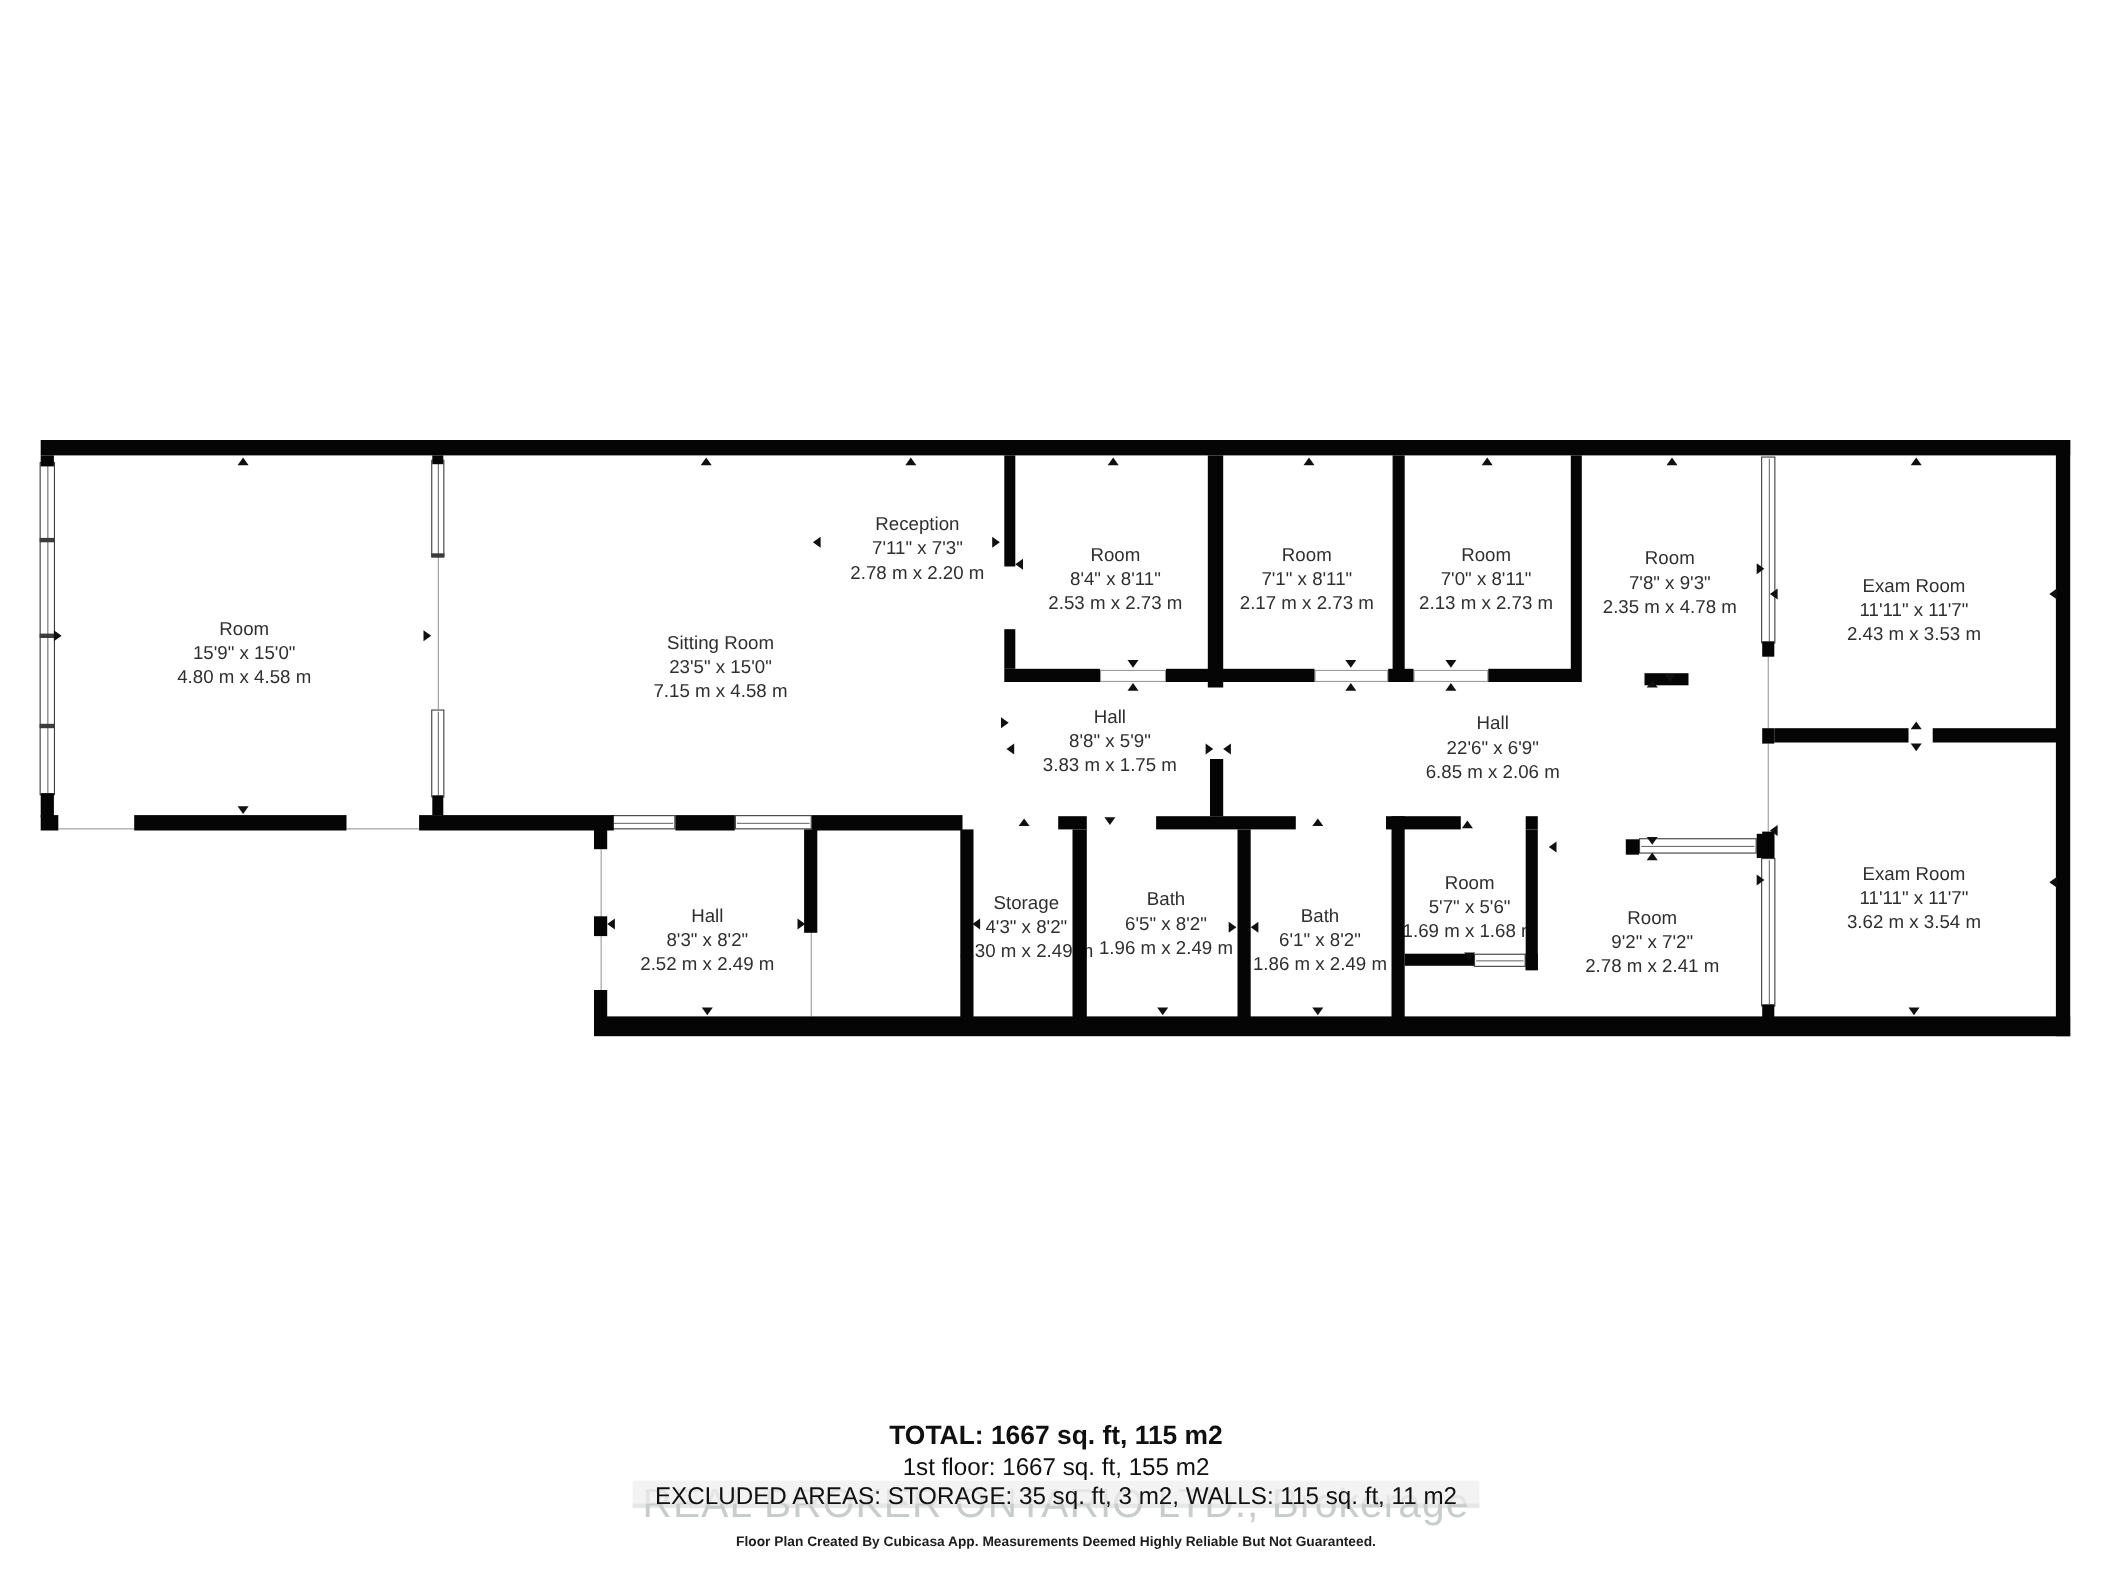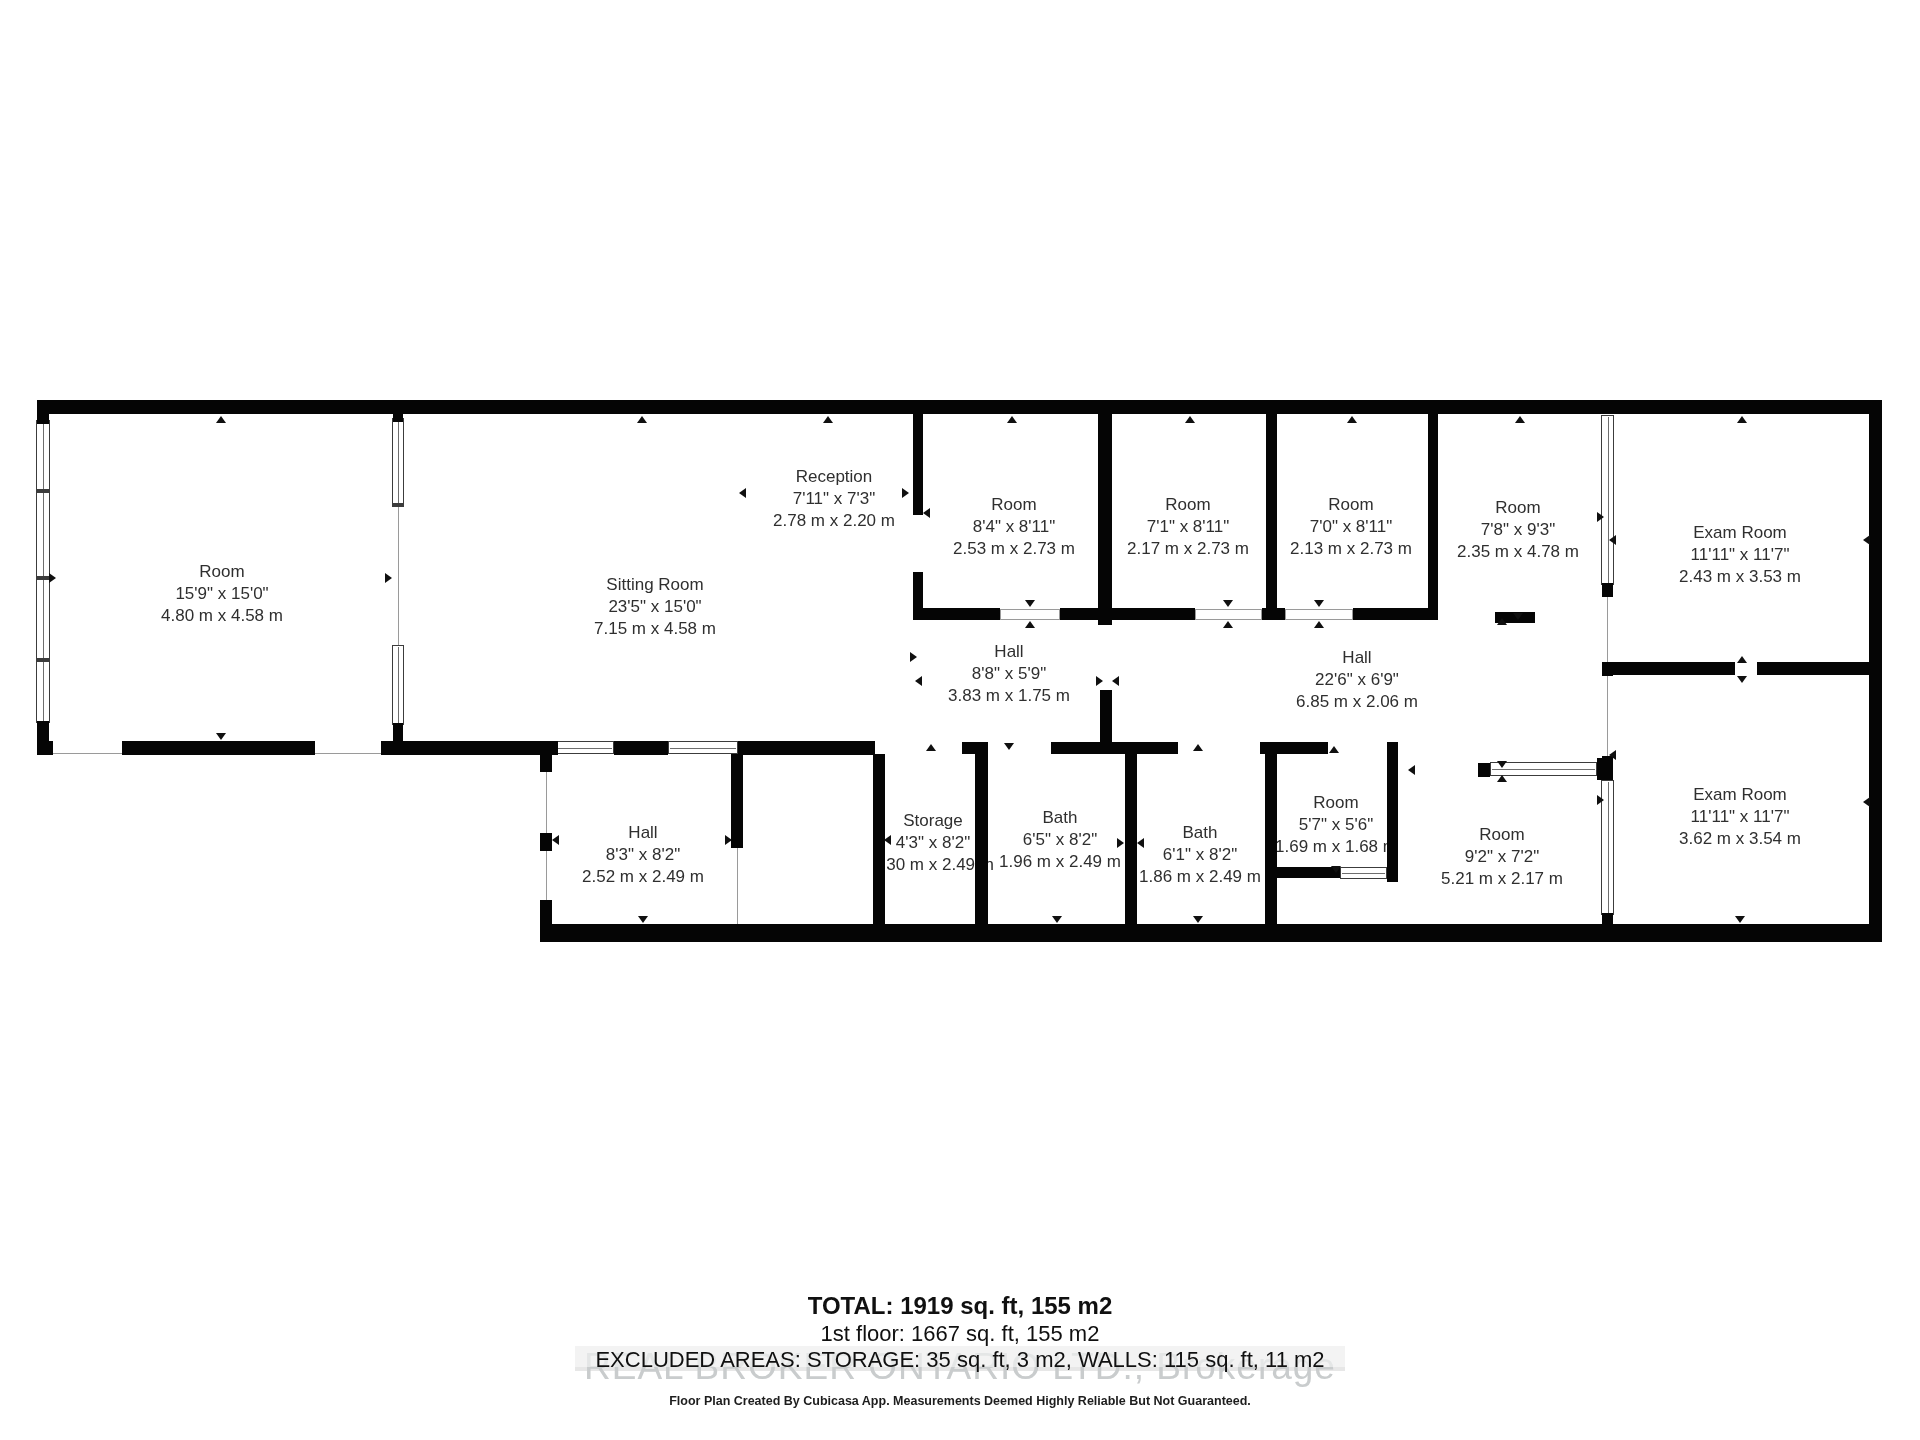--- a/index.html
+++ b/index.html
@@ -230,23 +230,23 @@
       <div>1.86 m x 2.49 m</div>
     </div>
     <div class="room-label" style="left: 1336px; top: 792px;">
       <div>Room</div>
       <div>5'7" x 5'6"</div>
       <div>1.69 m x 1.68 m</div>
     </div>
     <div class="room-label" style="left: 1502px; top: 824px;">
       <div>Room</div>
       <div>9'2" x 7'2"</div>
-      <div>5.21 m x 2.17 m</div>
+      <div>2.78 m x 2.41 m</div>
     </div>
   </div>
 
 <div class="f-band"></div>
 <div class="f-wm">REAL BROKER ONTARIO LTD., Brokerage</div>
 <div class="f-wm-fade"></div>
-<div class="f-total">TOTAL: 1919 sq. ft, 155 m2</div>
+<div class="f-total">TOTAL: 1667 sq. ft, 115 m2</div>
 <div class="f-floor">1st floor: 1667 sq. ft, 155 m2</div>
 <div class="f-excluded">EXCLUDED AREAS: STORAGE: 35 sq. ft, 3 m2, WALLS: 115 sq. ft, 11 m2</div>
 <div class="f-disclaimer">Floor Plan Created By Cubicasa App. Measurements Deemed Highly Reliable But Not Guaranteed.</div>
 
 </body></html>

